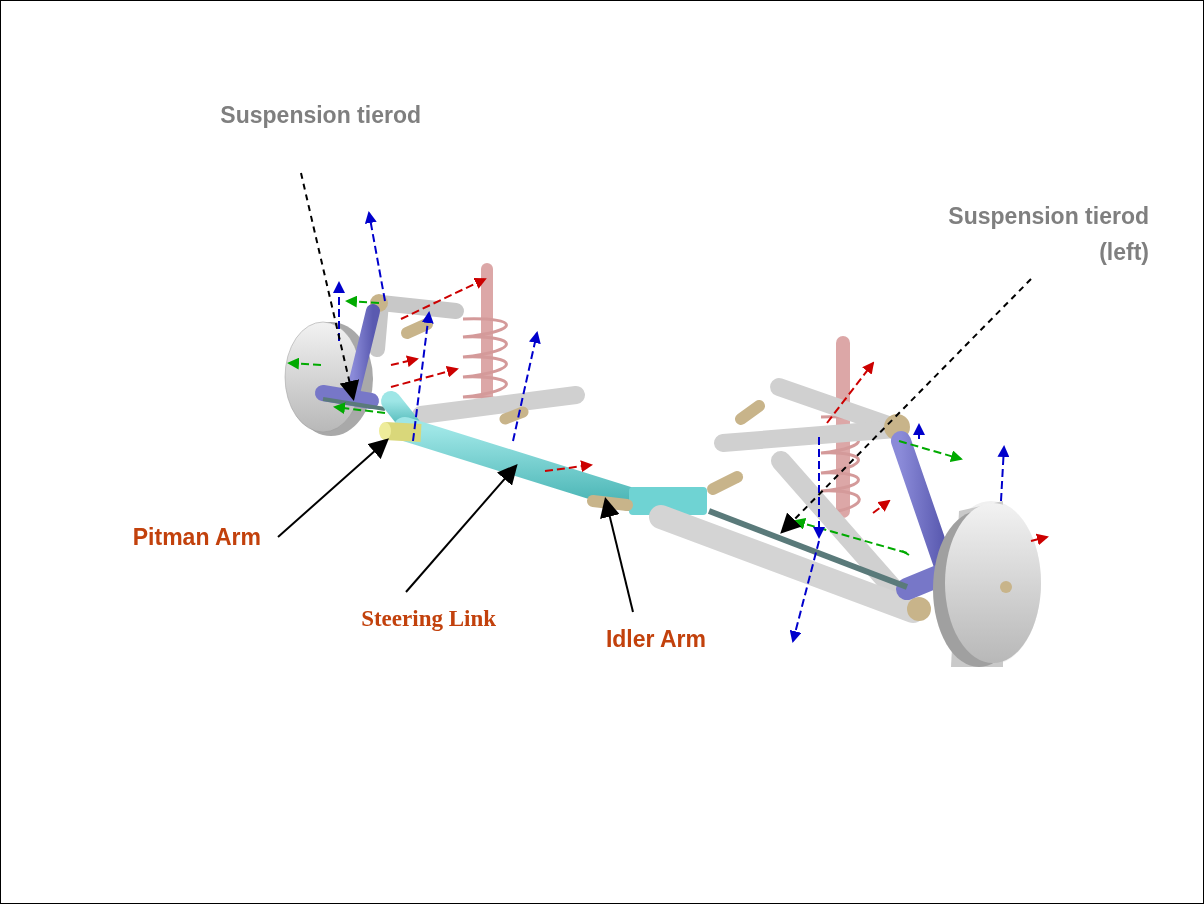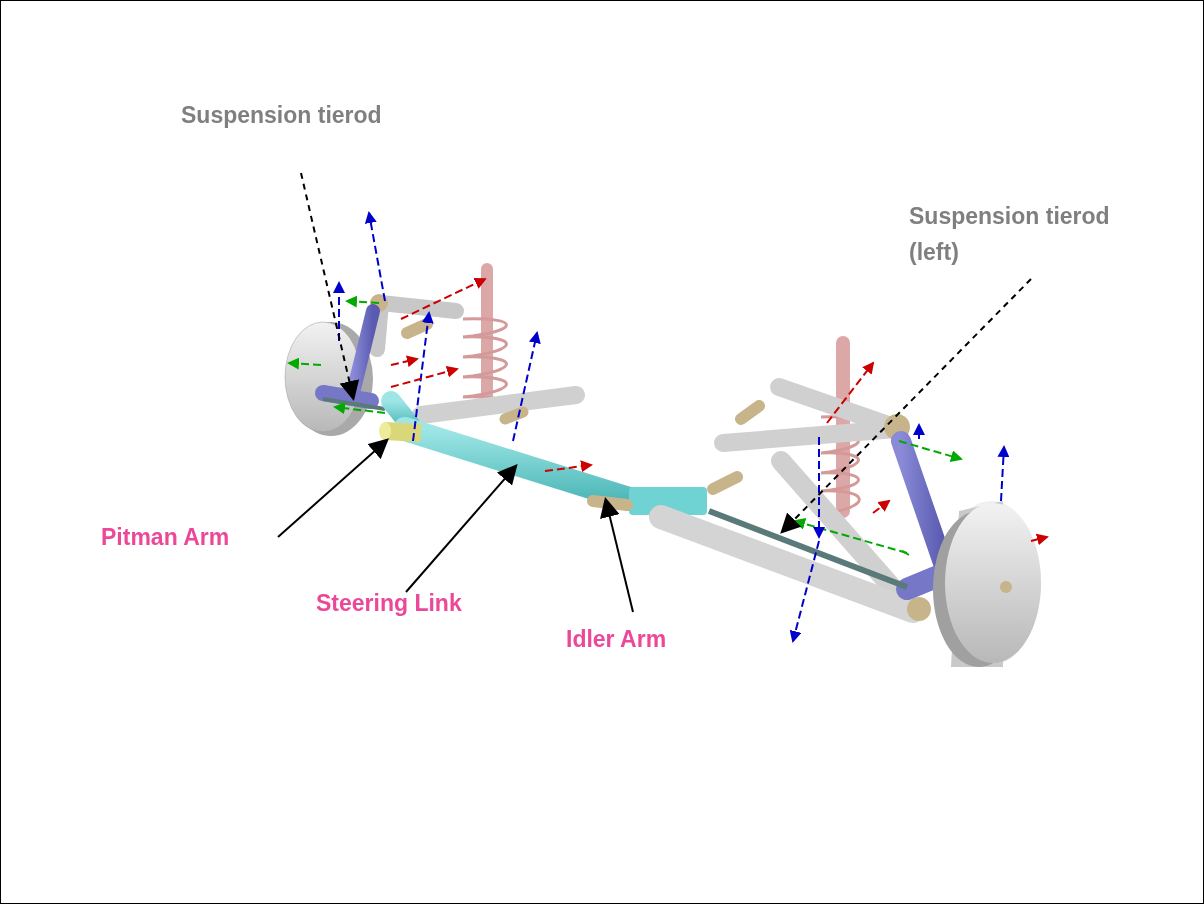--- a/index.html
+++ b/index.html
@@ -1,20 +1,20 @@
 <!DOCTYPE html>
 <html><head>
 <meta charset="utf-8">
 <style>
   html, body { margin:0; padding:0; background:#fff; }
   #canvas { position:relative; width:1204px; height:904px; box-sizing:border-box; border:1px solid #000; background:#fff; overflow:hidden; }
   svg { position:absolute; left:0; top:0; }
-  .lbl { position:absolute; font-family:"Liberation Sans", sans-serif; font-weight:bold; font-size:23px; line-height:36px; text-align:left; white-space:nowrap; }
+  .lbl { position:absolute; font-family:"Liberation Sans", sans-serif; font-weight:bold; font-size:23px; line-height:36px; text-align:right; white-space:nowrap; }
   .gray { color:#7f7f7f; }
-  .black { color:#ec4899; }
+  .black { color:#c2410c; }
 </style>
 </head>
 <body>
 
 <div id="canvas">
 <svg width="1204" height="904" viewBox="0 0 1204 904">
   <defs>
     <marker id="arrowBlack" markerWidth="10" markerHeight="10" refX="8" refY="5" orient="auto">
       <path d="M0,0 L10,5 L0,10 z" fill="#000"></path>
     </marker>
@@ -146,15 +146,15 @@
 </svg>
 
 <div class="lbl gray" style="left:180px; top:96px; width:240px;">
   <div>Suspension tierod</div>
 </div>
 <div class="lbl gray" style="left:908px; top:197px; width:240px;">
   <div>Suspension tierod</div>
   <div>(left)</div>
 </div>
 <div class="lbl black" style="left:100px; top:518px; width:160px;">Pitman Arm</div>
-<div class="lbl black" style="left:315px; top:584px; width:180px;">Steering Link</div>
+<div class="lbl black" style="left:315px; top:600px; width:180px;font-family:Liberation Serif, serif;">Steering Link</div>
 <div class="lbl black" style="left:565px; top:620px; width:140px;">Idler Arm</div>
 </div>
 
 </body></html>

